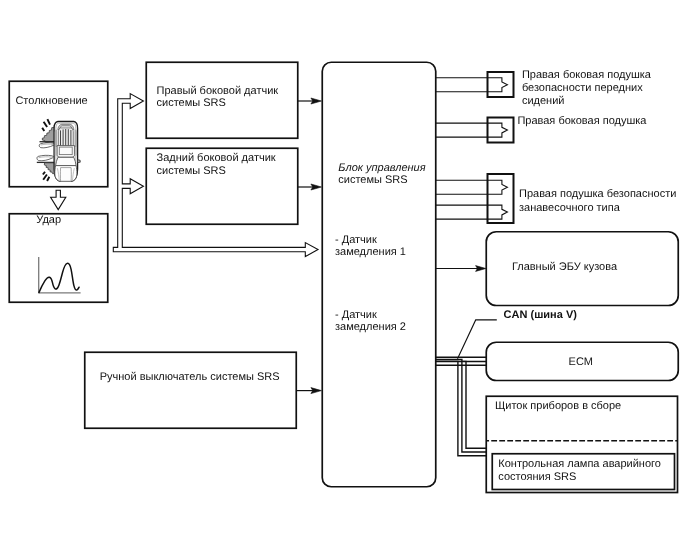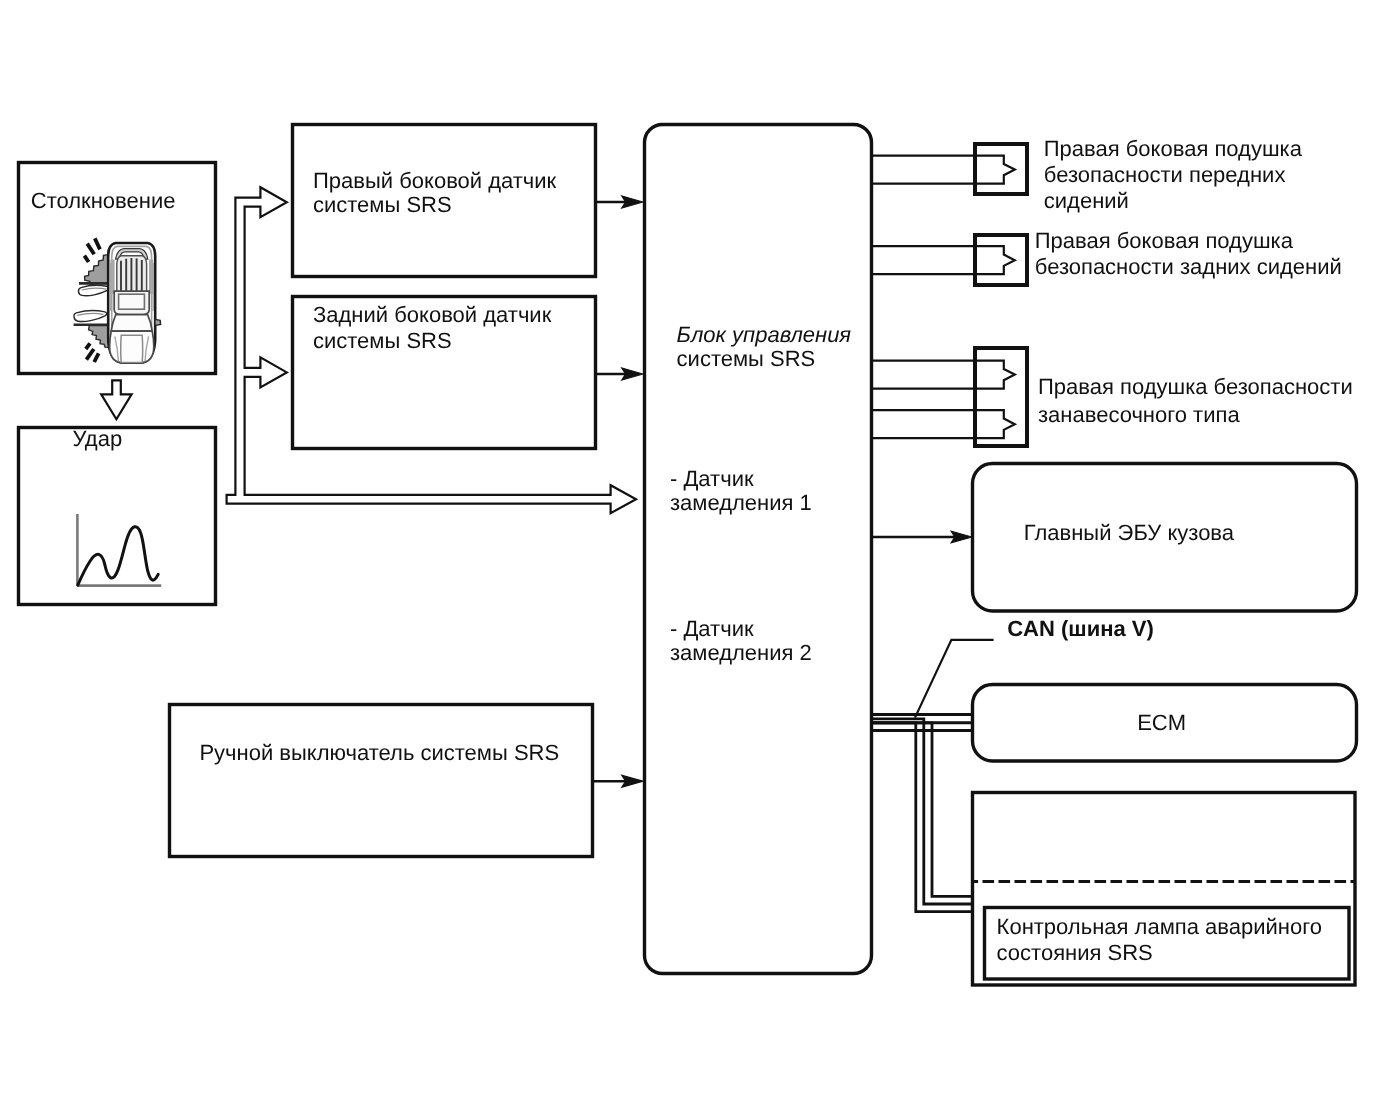--- a/index.html
+++ b/index.html
@@ -110,28 +110,28 @@
 <div class="lbl" style="left:335.0px;top:233.8px;">- Датчик</div>
 <div class="lbl" style="left:335.0px;top:245.7px;">замедления 1</div>
 <div class="lbl" style="left:335.0px;top:308.8px;">- Датчик</div>
 <div class="lbl" style="left:335.0px;top:320.7px;">замедления 2</div>
 
 <div class="lbl" style="left:521.9px;top:68.5px;">Правая боковая подушка</div>
 <div class="lbl" style="left:521.9px;top:82.0px;text-align:right;">безопасности передних</div>
 <div class="lbl" style="left:521.9px;top:95.2px;">сидений</div>
 
 <div class="lbl" style="left:517.4px;top:115.3px;">Правая боковая подушка</div>
-<div class="lbl" style="left:517.4px;top:128.0px;">безопасности задних сидений</div>
 
 <div class="lbl" style="left:519.0px;top:188.3px;">Правая подушка безопасности</div>
 <div class="lbl" style="left:519.0px;top:201.5px;">занавесочного типа</div>
 
 <div class="lbl" style="left:511.9px;top:261.4px;">Главный ЭБУ кузова</div>
 <div class="lbl" style="left:503.6px;top:309.1px;font-weight:bold;">CAN (шина V)</div>
 <div class="lbl" style="left:568.6px;top:356px;">ECM</div>
+<div class="lbl" style="left:495.0px;top:399.6px;">Щиток приборов в сборе</div>
 <div class="lbl" style="left:498.3px;top:458.1px;">Контрольная лампа аварийного</div>
 <div class="lbl" style="left:498.3px;top:470.6px;">состояния SRS</div>
 
 <svg class="layer" viewBox="0 0 688 560">
   <g>
     <path d="M56.2,124.0 L54.2,124.8 L54.0,127.3 L51.7,127.7 L51.6,130.0
              L49.3,130.5 L49.2,132.7 L46.9,133.1 L46.7,135.3 L44.4,135.7
              L44.3,137.7 L42.3,138.2 L42.4,140.1 L44.9,140.6 L44.7,141.9
              L47.7,142.7 L50.6,143.7 L53.6,144.3 L56.2,144.1 Z" fill="#9e9e9e" stroke="#2a2a2a" stroke-width="0.7" stroke-linejoin="miter"></path>
     <path d="M40.5,143.8 C44.4,142.6 49.4,142.4 53.4,143.2

